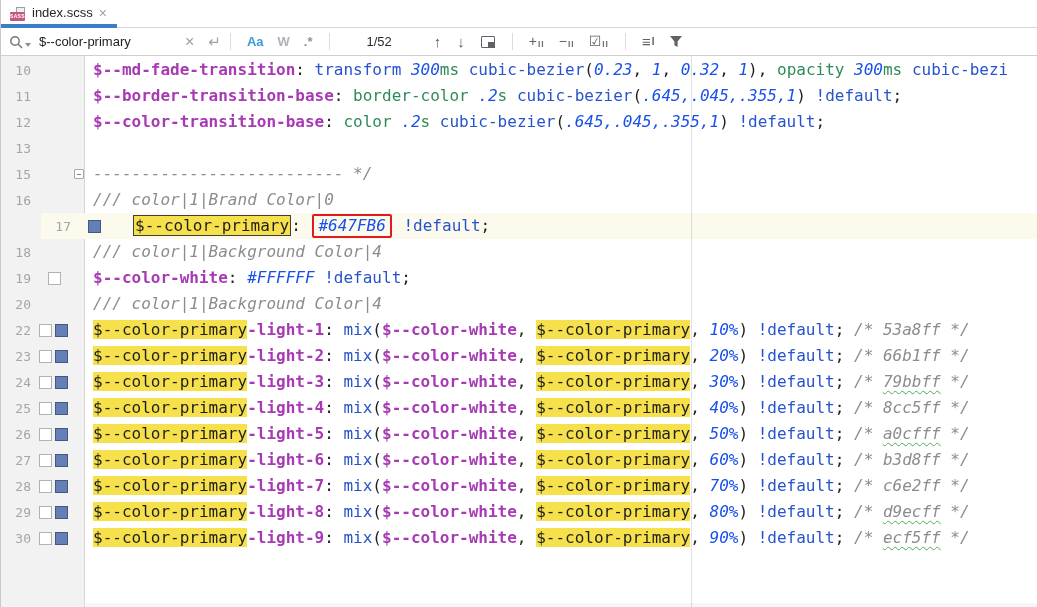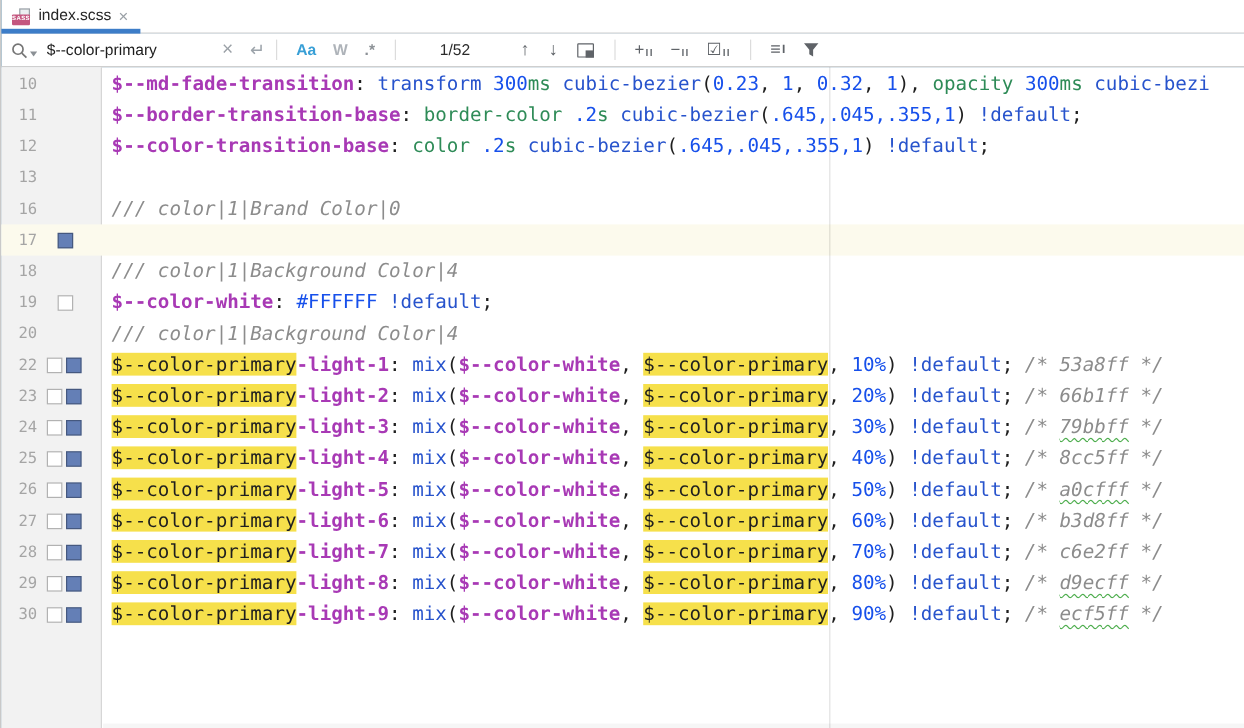--- a/index.html
+++ b/index.html
@@ -43,33 +43,33 @@
   .inselic .ibeam{ font-size:10px; margin-left:1px; font-weight:bold;}
   .funnel{ margin:0 7px; display:flex; align-items:center; }
 
   
   .editor{ position:relative; height:551px; background:#fff; }
   .gutter-bg{ position:absolute; left:0; top:0; bottom:0; width:84px; background:#f2f2f2; border-right:1px solid #d6d6d6; }
   .guide{ position:absolute; left:690px; top:0; bottom:0; width:1px; background:rgba(0,0,0,.12); z-index:6; pointer-events:none; }
   .hscroll{ position:absolute; left:85px; right:0; bottom:0; height:4px; background:#f6f6f6; }
   .rows{ position:relative; padding-top:1px; }
   .row{ display:flex; height:26px; align-items:center; position:relative; }
-  .row.cur{ background:#fcfaed; }
+  .row.cur{ background:#fcfaed;margin-left:40px; }
   .gut{ flex:none; width:85px; height:100%; display:flex; align-items:center; position:relative; }
   .ln{ width:28px; margin-left:2px; text-align:right; color:#a5a5a5; font:13px "DejaVu Sans Mono", monospace; }
   .sws{ display:flex; gap:3px; margin-left:8px; }
   .sws.single{ margin-left:17px; }
   .swatch{ width:13px; height:13px; border:1px solid rgba(0,0,0,.3); }
   .fold{ position:absolute; right:2px; width:10px; height:10px; border:1px solid #a8a8a8; background:#fff; border-radius:1px; }
   .fold::after{ content:""; position:absolute; left:2px; right:2px; top:4px; height:1px; background:#7e7e7e; }
   .code{ white-space:pre; padding-left:7px; font:16px/26px "DejaVu Sans Mono", monospace; color:#1f1f1f; }
   .tk-v{ color:#a839b5;font-weight:bold; }
   .tk-p{ color:#1f1f1f; }
   .tk-b{ color:#2753cc; }
-  .tk-n{ color:#1750eb; }
+  .tk-n{ color:#1750eb;font-style:italic; }
   .tk-g{ color:#2e8b57; }
   .tk-c{ color:#8c8c8c; font-style:italic; }
   .tk-m{ color:#1f1f1f; background:#f6e04b; }
   .cm{ border:1px solid #3f3f3f; padding:0 1px; }
   .redbox{ display:inline-block; border:2px solid #e01b1b; border-radius:2px; padding:0 4px; margin:0 2px; line-height:20px; }
   .sq{ text-decoration:underline wavy #4fae4f; text-decoration-thickness:1px; text-underline-offset:3px;text-align:right; }
 </style>
 </head>
 <body>
 
@@ -153,31 +153,39 @@
           <div class="code"><span class="tk-v">$--color-transition-base</span><span class="tk-p">: </span><span class="tk-g">color</span><span class="tk-p"> </span><span class="tk-n">.2</span><span class="tk-g">s</span><span class="tk-p"> </span><span class="tk-b">cubic-bezier</span><span class="tk-p">(</span><span class="tk-n">.645,.045,.355,1</span><span class="tk-p">) </span><span class="tk-b">!default</span><span class="tk-p">;</span></div>
         </div>
         <div class="row">
           <div class="gut">
             <span class="ln">13</span>
           </div>
           <div class="code"></div>
         </div>
         <div class="row">
           <div class="gut">
+            <span class="ln">15</span>
+            <span class="fold"></span>
+          </div>
+          <div class="code"><span class="tk-c">-------------------------- */</span></div>
+        </div>
+        <div class="row">
+          <div class="gut">
             <span class="ln">16</span>
           </div>
           <div class="code"><span class="tk-c">/// color|1|Brand Color|0</span></div>
         </div>
         <div class="row cur">
           <div class="gut">
             <span class="ln">17</span>
             <span class="sws single">
               <span class="swatch" style="background: rgb(100, 127, 182);"></span>
             </span>
           </div>
+          <div class="code"><span class="tk-m cm">$--color-primary</span><span class="tk-p">: </span><span class="redbox"><span class="tk-n">#647FB6</span></span><span class="tk-p"> </span><span class="tk-b">!default</span><span class="tk-p">;</span></div>
         </div>
         <div class="row">
           <div class="gut">
             <span class="ln">18</span>
           </div>
           <div class="code"><span class="tk-c">/// color|1|Background Color|4</span></div>
         </div>
         <div class="row">
           <div class="gut">
             <span class="ln">19</span>

